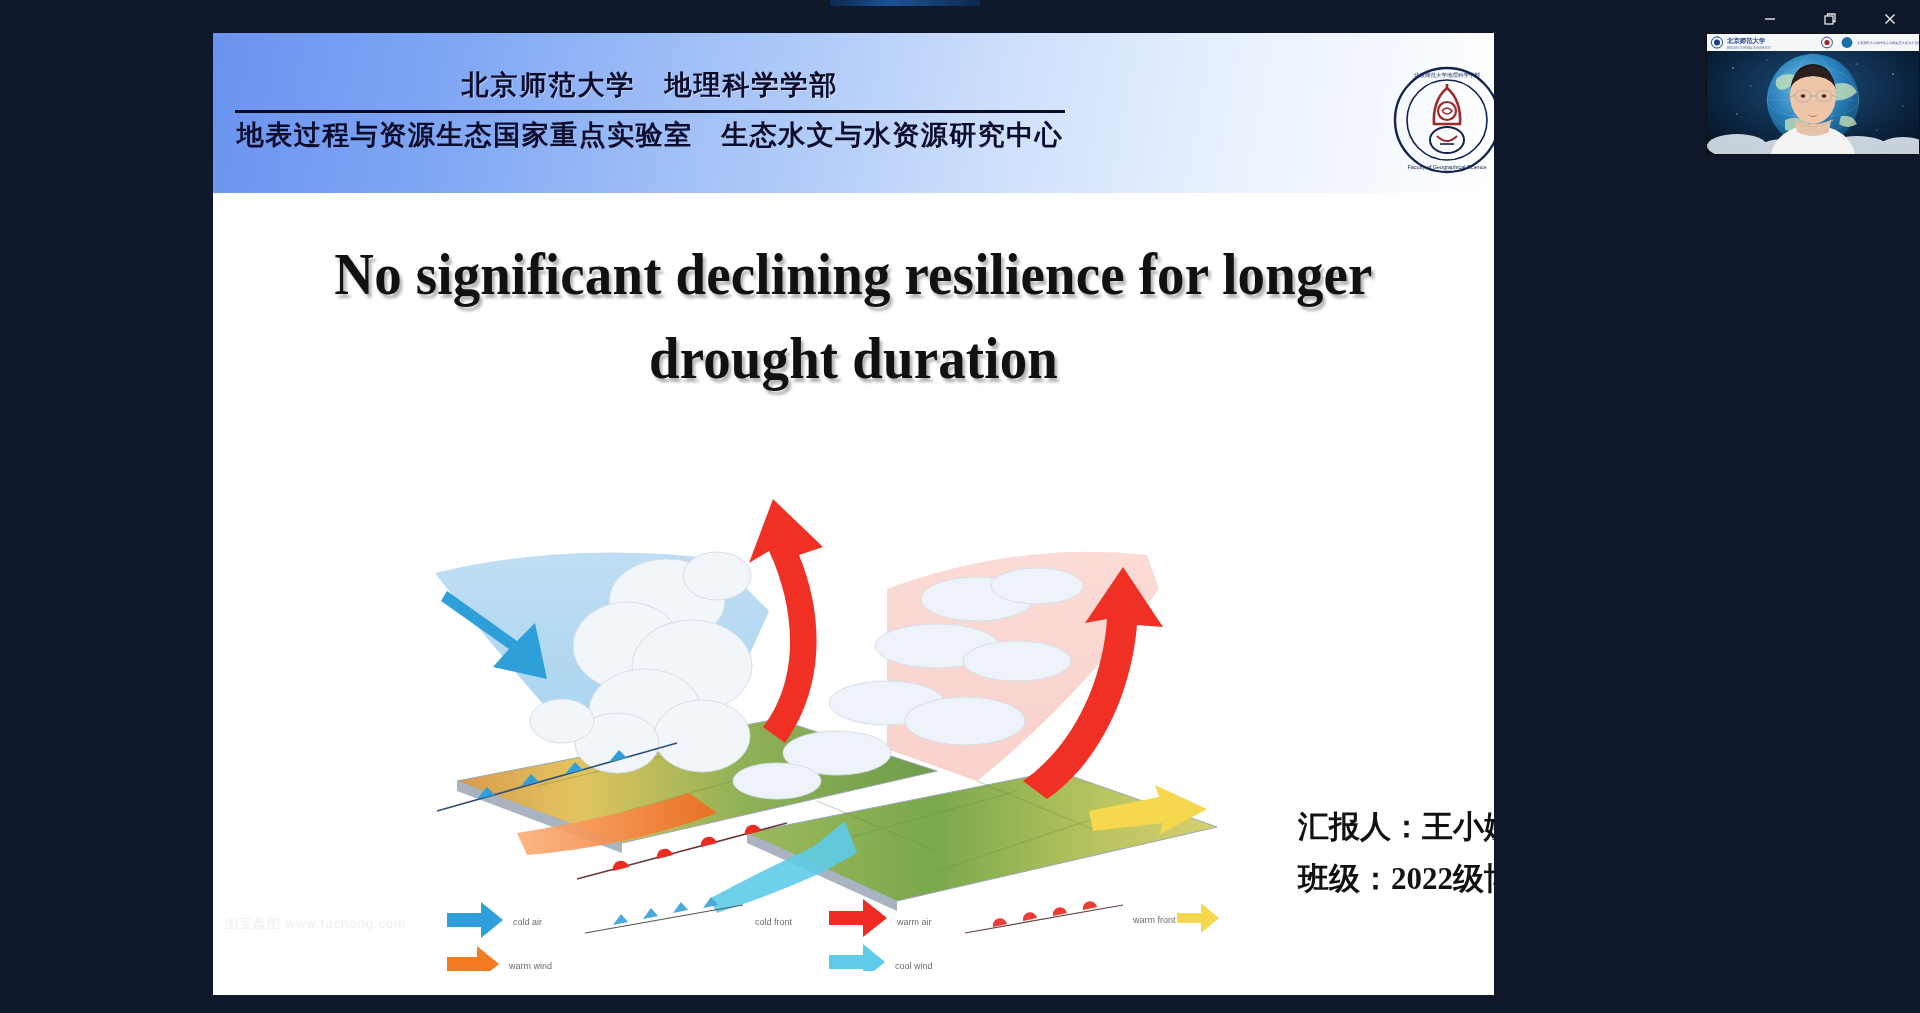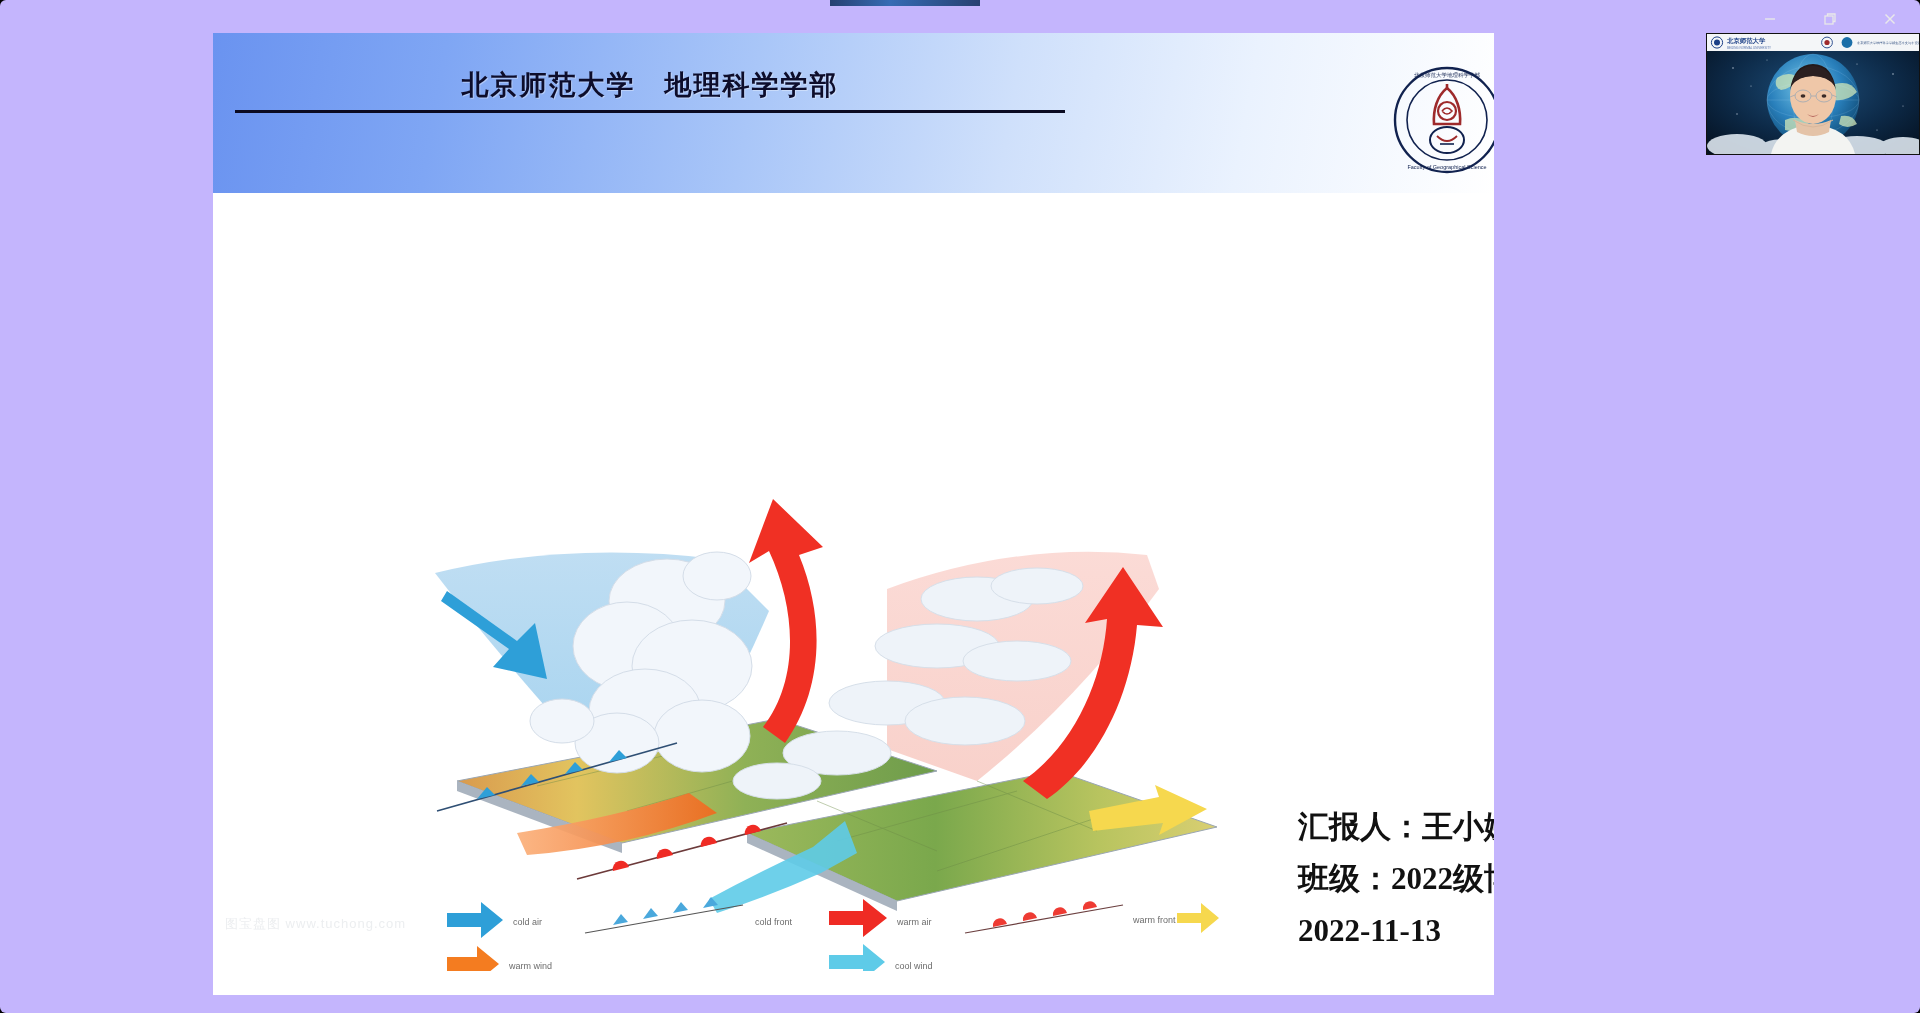--- a/index.html
+++ b/index.html
@@ -1,18 +1,18 @@
 <!DOCTYPE html>
 <html><head>
 <meta charset="utf-8">
 <style>
   html,body{margin:0;padding:0;background:#000;}
   body{width:1920px;height:1013px;overflow:hidden;font-family:"Liberation Sans",sans-serif;}
 
-  #screen{position:relative;width:1920px;height:1013px;background:#c4b5fd;border-radius:6px;}
+  #screen{position:relative;width:1920px;height:1013px;background:#0f172a;}
 
   
   .top-sliver{position:absolute;top:0;left:830;width:150px;height:6px;
     background:linear-gradient(90deg,#0b2b57,#1d5fa8 40%,#0b2b57);opacity:.85;}
 
   
   .win-controls{position:absolute;top:0;right:0;height:38px;display:flex;align-items:center;z-index:40;}
   .win-btn{width:60px;height:38px;display:flex;align-items:center;justify-content:center;
     color:#e9e9e9;background:transparent;}
   .win-btn svg{display:block;}
@@ -95,20 +95,21 @@
       </span>
     </div>
   </div>
 
   <div class="slide">
 
     <div class="slide-header">
       <div class="hdr-text">
         <div class="hdr-line1">北京师范大学　地理科学学部</div>
         <div class="hdr-rule"></div>
+        <div class="hdr-line2">地表过程与资源生态国家重点实验室　生态水文与水资源研究中心</div>
       </div>
 
       <div class="seal">
         <svg viewBox="0 0 108 108">
           <circle cx="54" cy="54" r="52" fill="none" stroke="#11224f" stroke-width="2.4"></circle>
           <circle cx="54" cy="54" r="40" fill="none" stroke="#11224f" stroke-width="1.6"></circle>
           <path d="M54 22 C44 30 40 44 41 58 L67 58 C68 44 64 30 54 22 Z" fill="none" stroke="#9e2a2b" stroke-width="2.6"></path>
           <path d="M54 18 v5" stroke="#9e2a2b" stroke-width="2.6"></path>
           <circle cx="54" cy="45" r="9" fill="none" stroke="#9e2a2b" stroke-width="2.2"></circle>
           <path d="M49 45 q5 -6 10 0 q-5 6 -10 0" fill="none" stroke="#9e2a2b" stroke-width="1.6"></path>
@@ -117,20 +118,23 @@
           <path d="M47 78 h14" stroke="#11224f" stroke-width="1.6"></path>
           <g fill="#11224f" font-size="5.5" font-family="Liberation Sans, sans-serif">
             <text x="54" y="11" text-anchor="middle">北京师范大学地理科学学部</text>
             <text x="54" y="103" text-anchor="middle">Faculty of Geographical Science</text>
           </g>
         </svg>
       </div>
 
     </div>
 
+    <div class="title-wrap">
+      <div class="title">No significant declining resilience for longer drought duration</div>
+    </div>
 
     <div class="illus">
       <svg viewBox="0 0 810 490">
         <defs>
           <linearGradient id="gCold" x1="0" y1="0" x2="0" y2="1">
             <stop offset="0" stop-color="#bcdcf2"></stop>
               <stop offset="1" stop-color="#9fd0ee"></stop>
           </linearGradient>
           <linearGradient id="gWarm" x1="0" y1="0" x2="0" y2="1">
             <stop offset="0" stop-color="#fbd9d4"></stop>
@@ -274,21 +278,20 @@
           </g>
         </g>
       </svg>
     </div>
 
     <div class="watermark">图宝盘图 www.tuchong.com</div>
 
     <div class="author">
       <div>汇报人：王小娜</div>
       <div>班级：2022级博士生</div>
-      <div>2022-11-13</div>
     </div>
 
   </div>
 
   <div class="video">
     <svg viewBox="0 0 212 120" preserveAspectRatio="none">
       <defs>
         <radialGradient id="gSpace" cx="50%" cy="45%" r="72%">
           <stop offset="0" stop-color="#1d4d78"></stop>
             <stop offset=".55" stop-color="#0d2a48"></stop>

